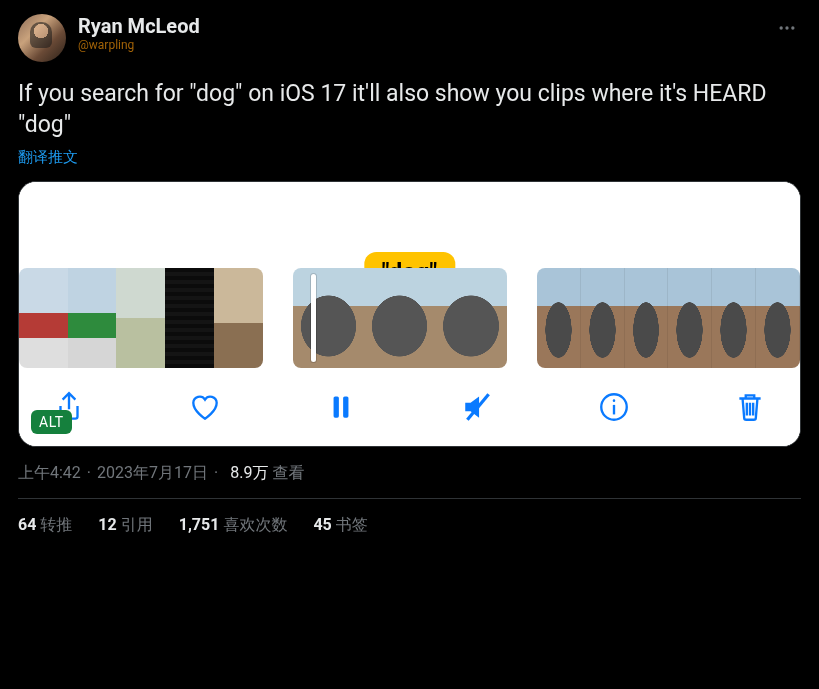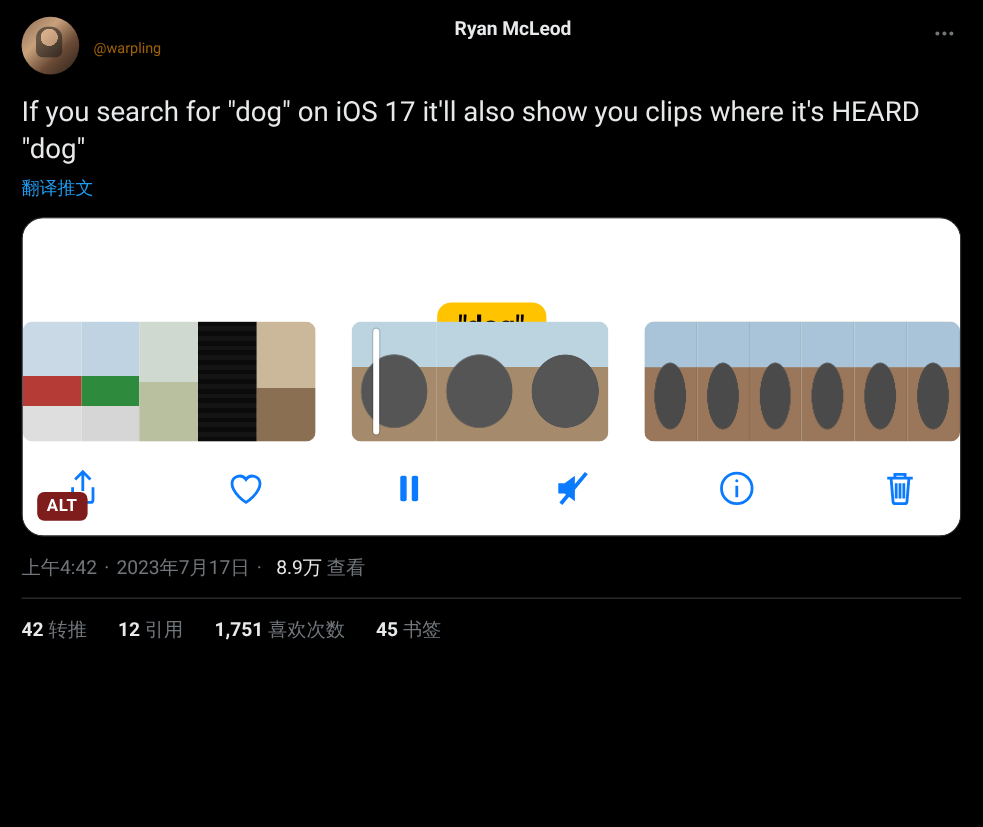--- a/index.html
+++ b/index.html
@@ -28,21 +28,21 @@
   }
   .avatar::after{
     content:"";
     position:absolute; left:12px; top:8px; width:22px; height:26px;
     background: radial-gradient(circle at 50% 35%, #e2b896 0 35%, transparent 36%),
                 linear-gradient(#1a1a1a,#1a1a1a);
     border-radius: 10px 10px 6px 6px;
     opacity:.55;
   }
   .names { flex: 1; min-width:0; }
-  .display-name { font-weight: 700; font-size: 16px; line-height:1.2; color:#e7e9ea;text-align:center;}
+  .display-name { font-weight: 700; font-size: 20px; line-height:1.2; color:#e7e9ea;}
   .handle { color:#a16207; font-size:12px; line-height:1.3;}
   .more { color:#71767b; padding:4px 4px 0 0; letter-spacing:1px;}
   .more svg{width:20px;height:20px;display:block;}
   .tweet-text {
     margin-top: 16px;
     font-size: 23px;
     line-height: 1.35;
     color:#e7e9ea;
     font-weight:400;
   }
@@ -133,22 +133,22 @@
     align-items:center;
     padding: 0 28px;
   }
   .tb-btn{ width:44px; height:44px; display:flex; align-items:center; justify-content:center; color:#0a7aff;}
   .tb-btn svg{ width:34px; height:34px; stroke:#0a7aff; fill:none; stroke-width:2.2;}
   .tb-btn.pause svg rect{ fill:#0a7aff; stroke:none;}
   .tb-btn.mute svg path.fillpart{ fill:#0a7aff; stroke:none;}
   .alt-badge{
     position:absolute;
     left:12px; bottom:12px;
-    background:#7f1d1d; color:#fff;
-    font-weight:700; font-size:14px;
+    background:#15803d; color:#fff;
+    font-weight:400; font-size:14px;
     padding:4px 8px; border-radius:6px;
     letter-spacing:.5px;
   }
   .meta-row{
     margin-top: 16px;
     color:#71767b;
     font-size:16px;
     display:flex; align-items:flex-start; flex-wrap:wrap;
   }
   .meta-row .dot{ margin:0 6px;}
@@ -266,21 +266,21 @@
     <span>2023年7月17日</span>
     <span class="dot">·</span>
     <span class="views-count">8.9万</span>
     <span class="views-label">查看</span>
   </div>
 
   <div class="divider"></div>
 
   <div class="stats">
     <div class="stat">
-      <span class="n">42</span><span>转推</span>
+      <span class="n">64</span><span>转推</span>
     </div>
     <div class="stat">
       <span class="n">12</span><span>引用</span>
     </div>
     <div class="stat">
       <span class="n">1,751</span><span>喜欢次数</span>
     </div>
     <div class="stat">
       <span class="n">45</span><span>书签</span>
     </div>

